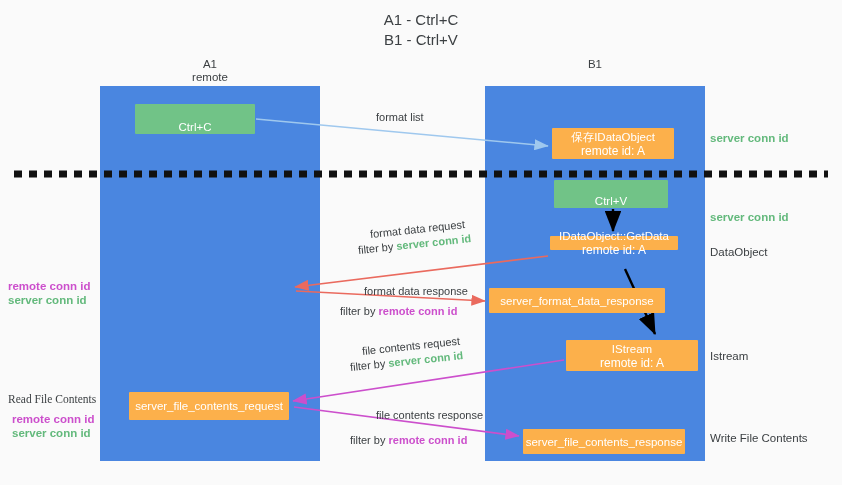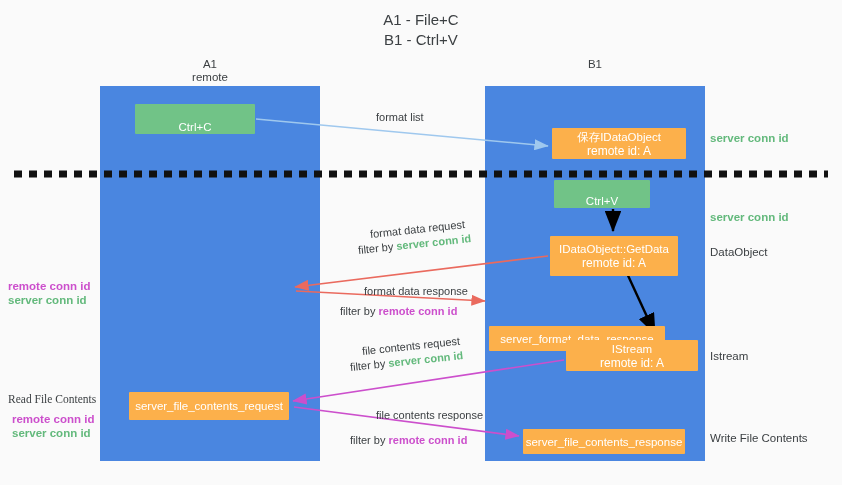--- a/index.html
+++ b/index.html
@@ -59,25 +59,25 @@
     font-size: 11.5px;
     line-height: 14px;
     text-align: center;
     border-radius: 1px;
   }
   .node.green  { background: #71c387; justify-content: flex-end; }
   .node.orange { background: #fcb04b; }
   .node .l2 { font-size: 12px; }
 
   #n-ctrlc      { left: 135px; top: 104px; width: 120px; height: 30px; }
-  #n-save-ido   { left: 552px; top: 128px; width: 134px; height: 31px; }
-  #n-ctrlv      { left: 554px; top: 180px; width: 96px; height: 28px; }
-  #n-getdata    { left: 550px; top: 236px; width: 128px; height: 40px; align-items: center; }
+  #n-save-ido   { left: 552px; top: 128px; width: 122px; height: 31px; }
+  #n-ctrlv      { left: 554px; top: 180px; width: 114px; height: 28px; }
+  #n-getdata    { left: 550px; top: 236px; width: 128px; height: 14px; align-items: center; }
   #n-fdreq      { left: 129px; top: 277px; width: 162px; height: 25px; }
-  #n-fdresp     { left: 489px; top: 288px; width: 176px; height: 25px; margin-top: 38px; }
+  #n-fdresp     { left: 489px; top: 288px; width: 176px; height: 25px; }
   #n-istream    { left: 566px; top: 340px; width: 132px; height: 31px; }
   #n-fcreq      { left: 129px; top: 392px; width: 160px; height: 28px; }
   #n-fcresp     { left: 523px; top: 429px; width: 162px; height: 25px; }
 
   
   .side {
     font-size: 11.5px;
     color: #3c4043;
     white-space: nowrap;
   }
@@ -116,21 +116,21 @@
   #al-fcreq2 { left: 350px; top: 361px; transform: rotate(-6deg); transform-origin: left center; }
   #al-fcresp1 { left: 376px; top: 409px; }
   #al-fcresp2 { left: 350px; top: 434px; }
 </style>
 </head>
 <body>
 
 <div id="canvas">
 
   <div class="abs" id="title">
-    <div>A1 - File+C</div>
+    <div>A1 - Ctrl+C</div>
     <div>B1 - Ctrl+V</div>
   </div>
 
   <div class="abs col-head" id="head-a1">
     <div>A1</div>
     <div>remote</div>
   </div>
   <div class="abs col-head" id="head-b1">
     <div>B1</div>
   </div>

